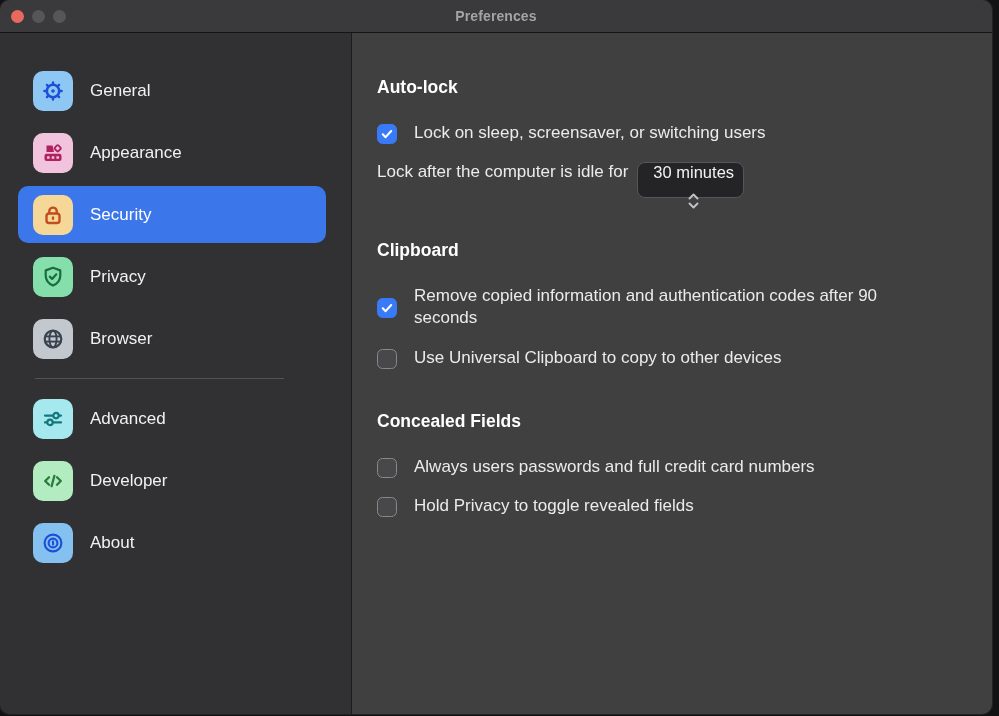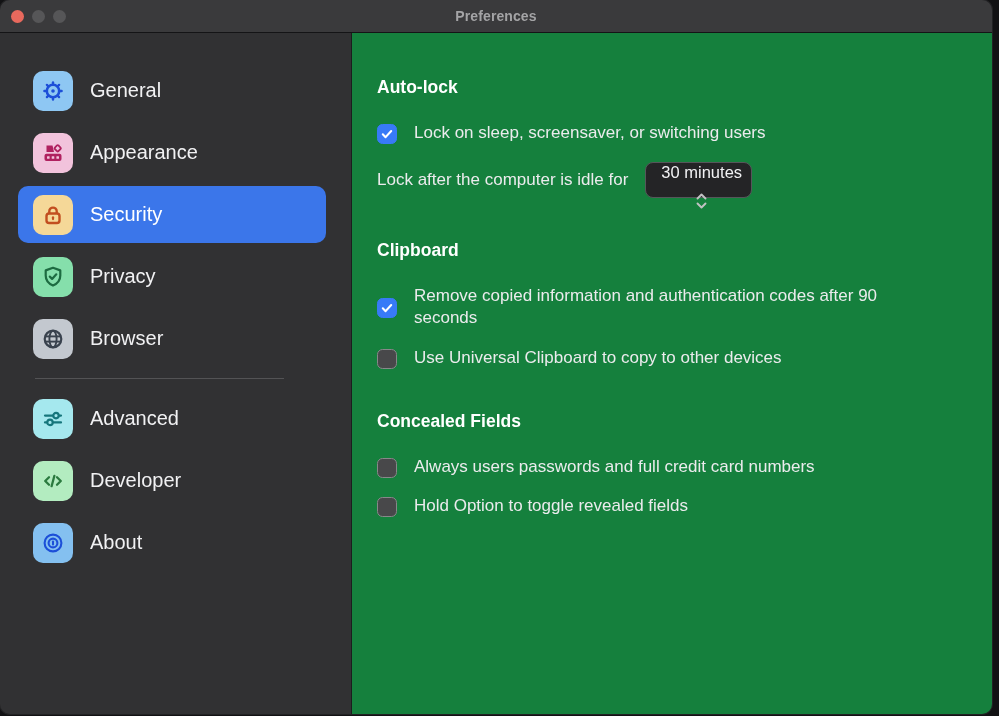--- a/index.html
+++ b/index.html
@@ -79,34 +79,34 @@
   .nav-icon {
     width: 40px; height: 40px;
     border-radius: 10px;
     display: flex;
     align-items: center;
     justify-content: center;
     flex: 0 0 40px;
   }
   .nav-icon svg { display: block; }
   .nav-label {
-    font-size: 20px;
+    font-size: 17px;
     color: #f1f1f3;
   }
   .nav-item.selected .nav-label { color: #ffffff; }
   .sidebar-divider {
     height: 1px;
     background: #535355;
     margin: 11px 42px 11px 17px;
     border: none;
   }
   
   .content {
     flex: 1;
-    background: #15803d;
+    background: #404040;
     padding: 44px 83px 0 25px;
     overflow: hidden;
   }
   .section-heading {
     font-size: 17.5px;
     font-weight: 700;
     color: #ffffff;
     margin-bottom: 24px;
   }
   .check-row {
@@ -132,25 +132,24 @@
     border-color: #387af7;
   }
   .checkbox.checked svg { display: block; }
   .check-label {
     font-size: 17px;
     line-height: 22px;
     color: #ebebed;
   }
   .idle-row {
     display: flex;
-    align-items: center;
+    align-items: flex-start;
     margin-bottom: 42px;
     margin-top: 18px;
     height: 36px;
-    gap: 8px;
   }
   .idle-label {
     font-size: 17px;
     color: #ebebed;
     margin-right: 9px;
   }
   .select-control {
     height: 36px;
     background: #242426;
     border: 1px solid #56565a;
@@ -343,18 +342,18 @@
         <span class="checkbox">
           
         </span>
         <span class="check-label">Always users passwords and full credit card numbers</span>
       </div>
 
       <div class="check-row">
         <span class="checkbox">
           
         </span>
-        <span class="check-label">Hold Option to toggle revealed fields</span>
+        <span class="check-label">Hold Privacy to toggle revealed fields</span>
       </div>
 
     </div>
   </div>
 </div>
 
 </body></html>

